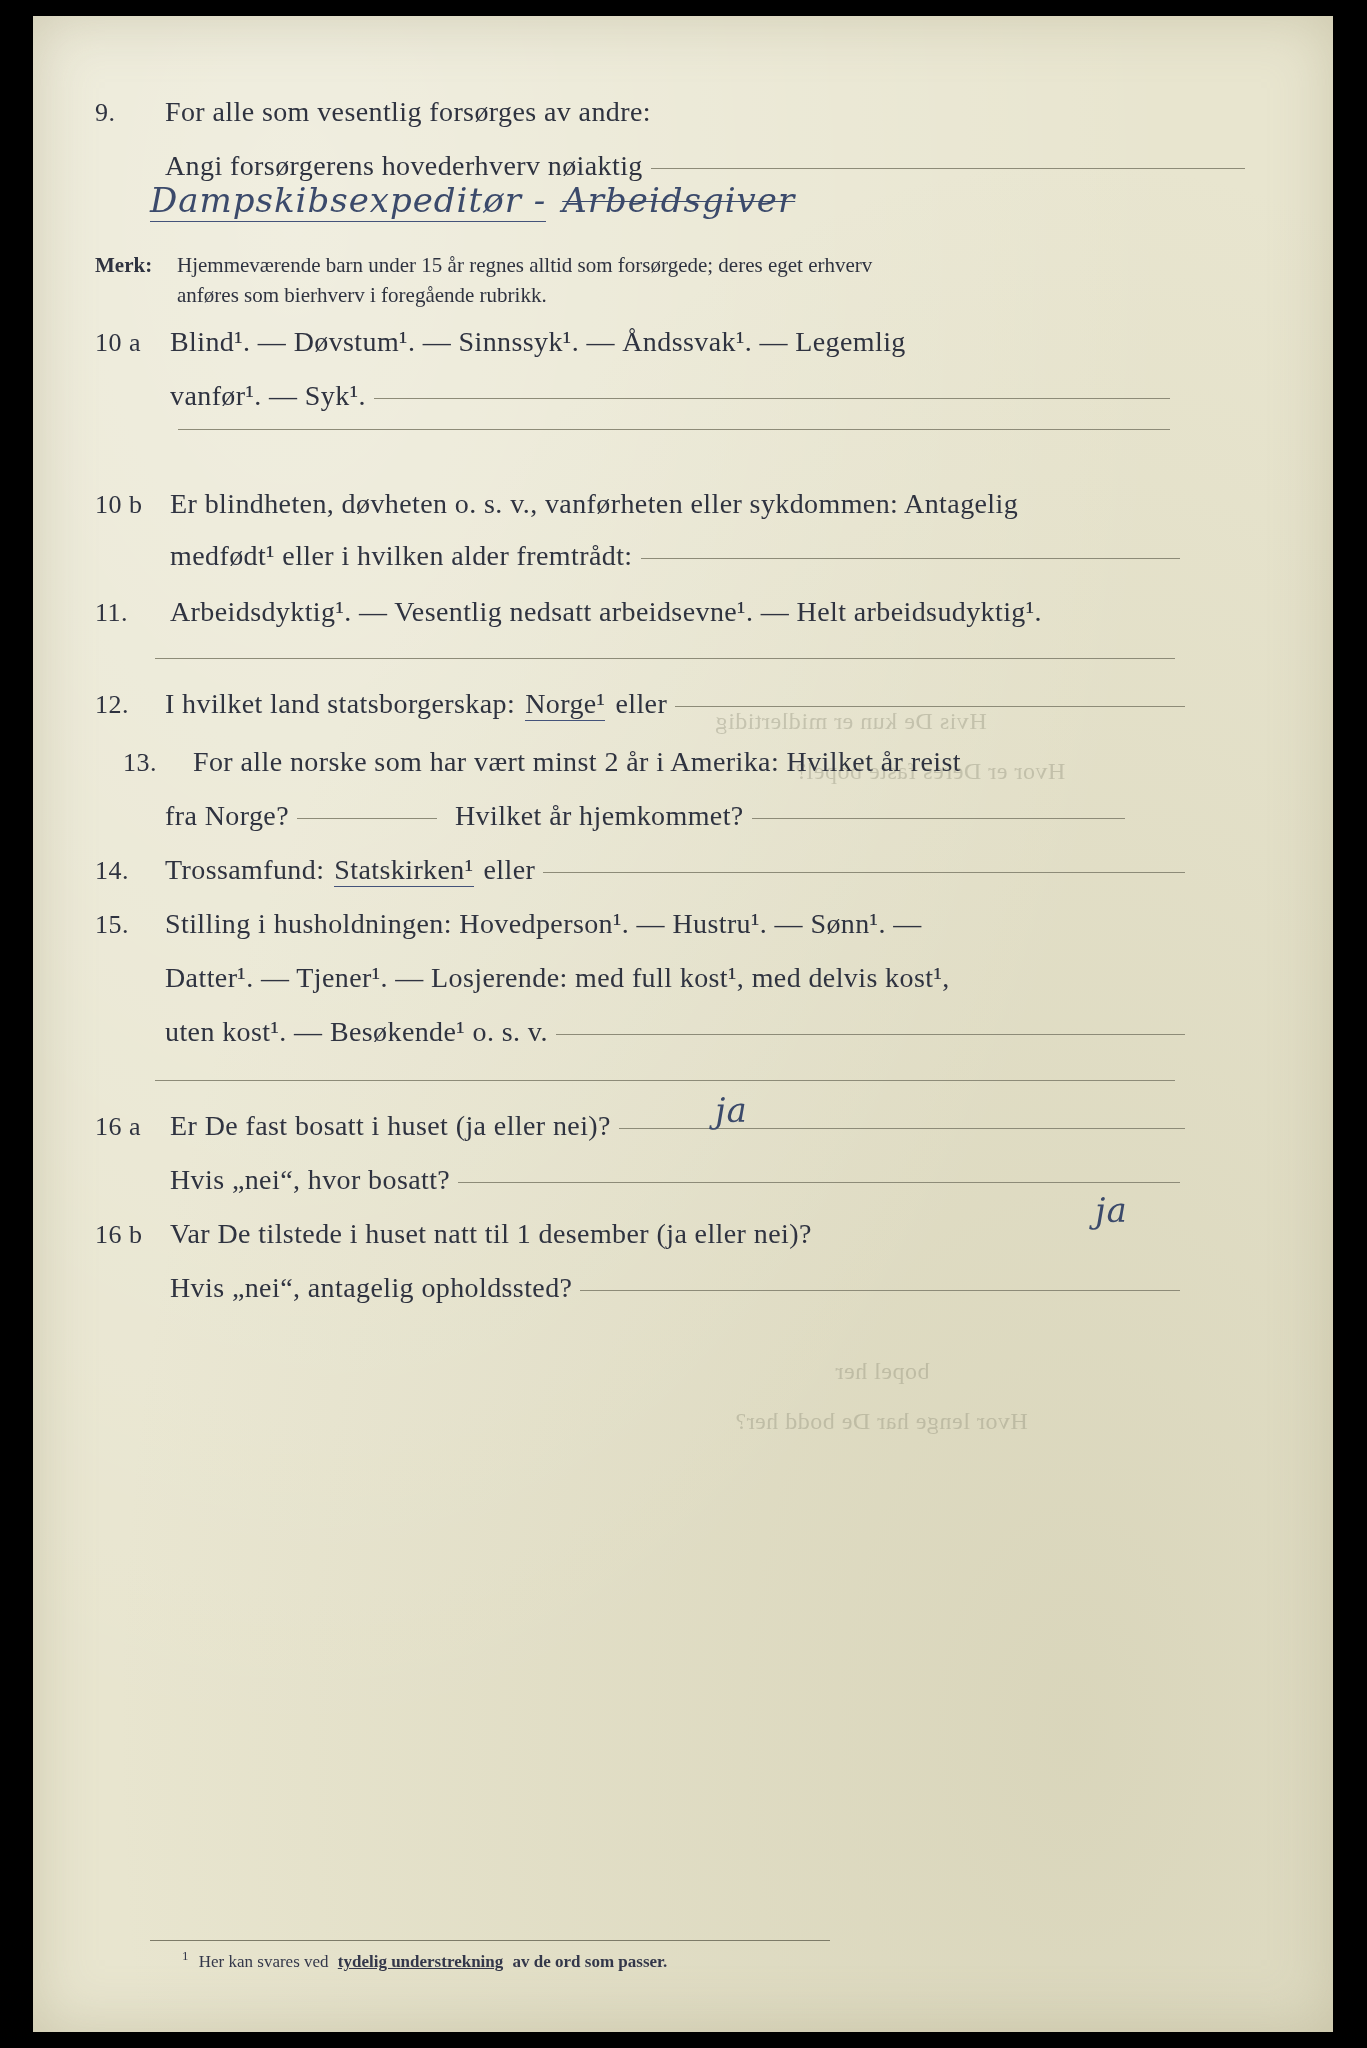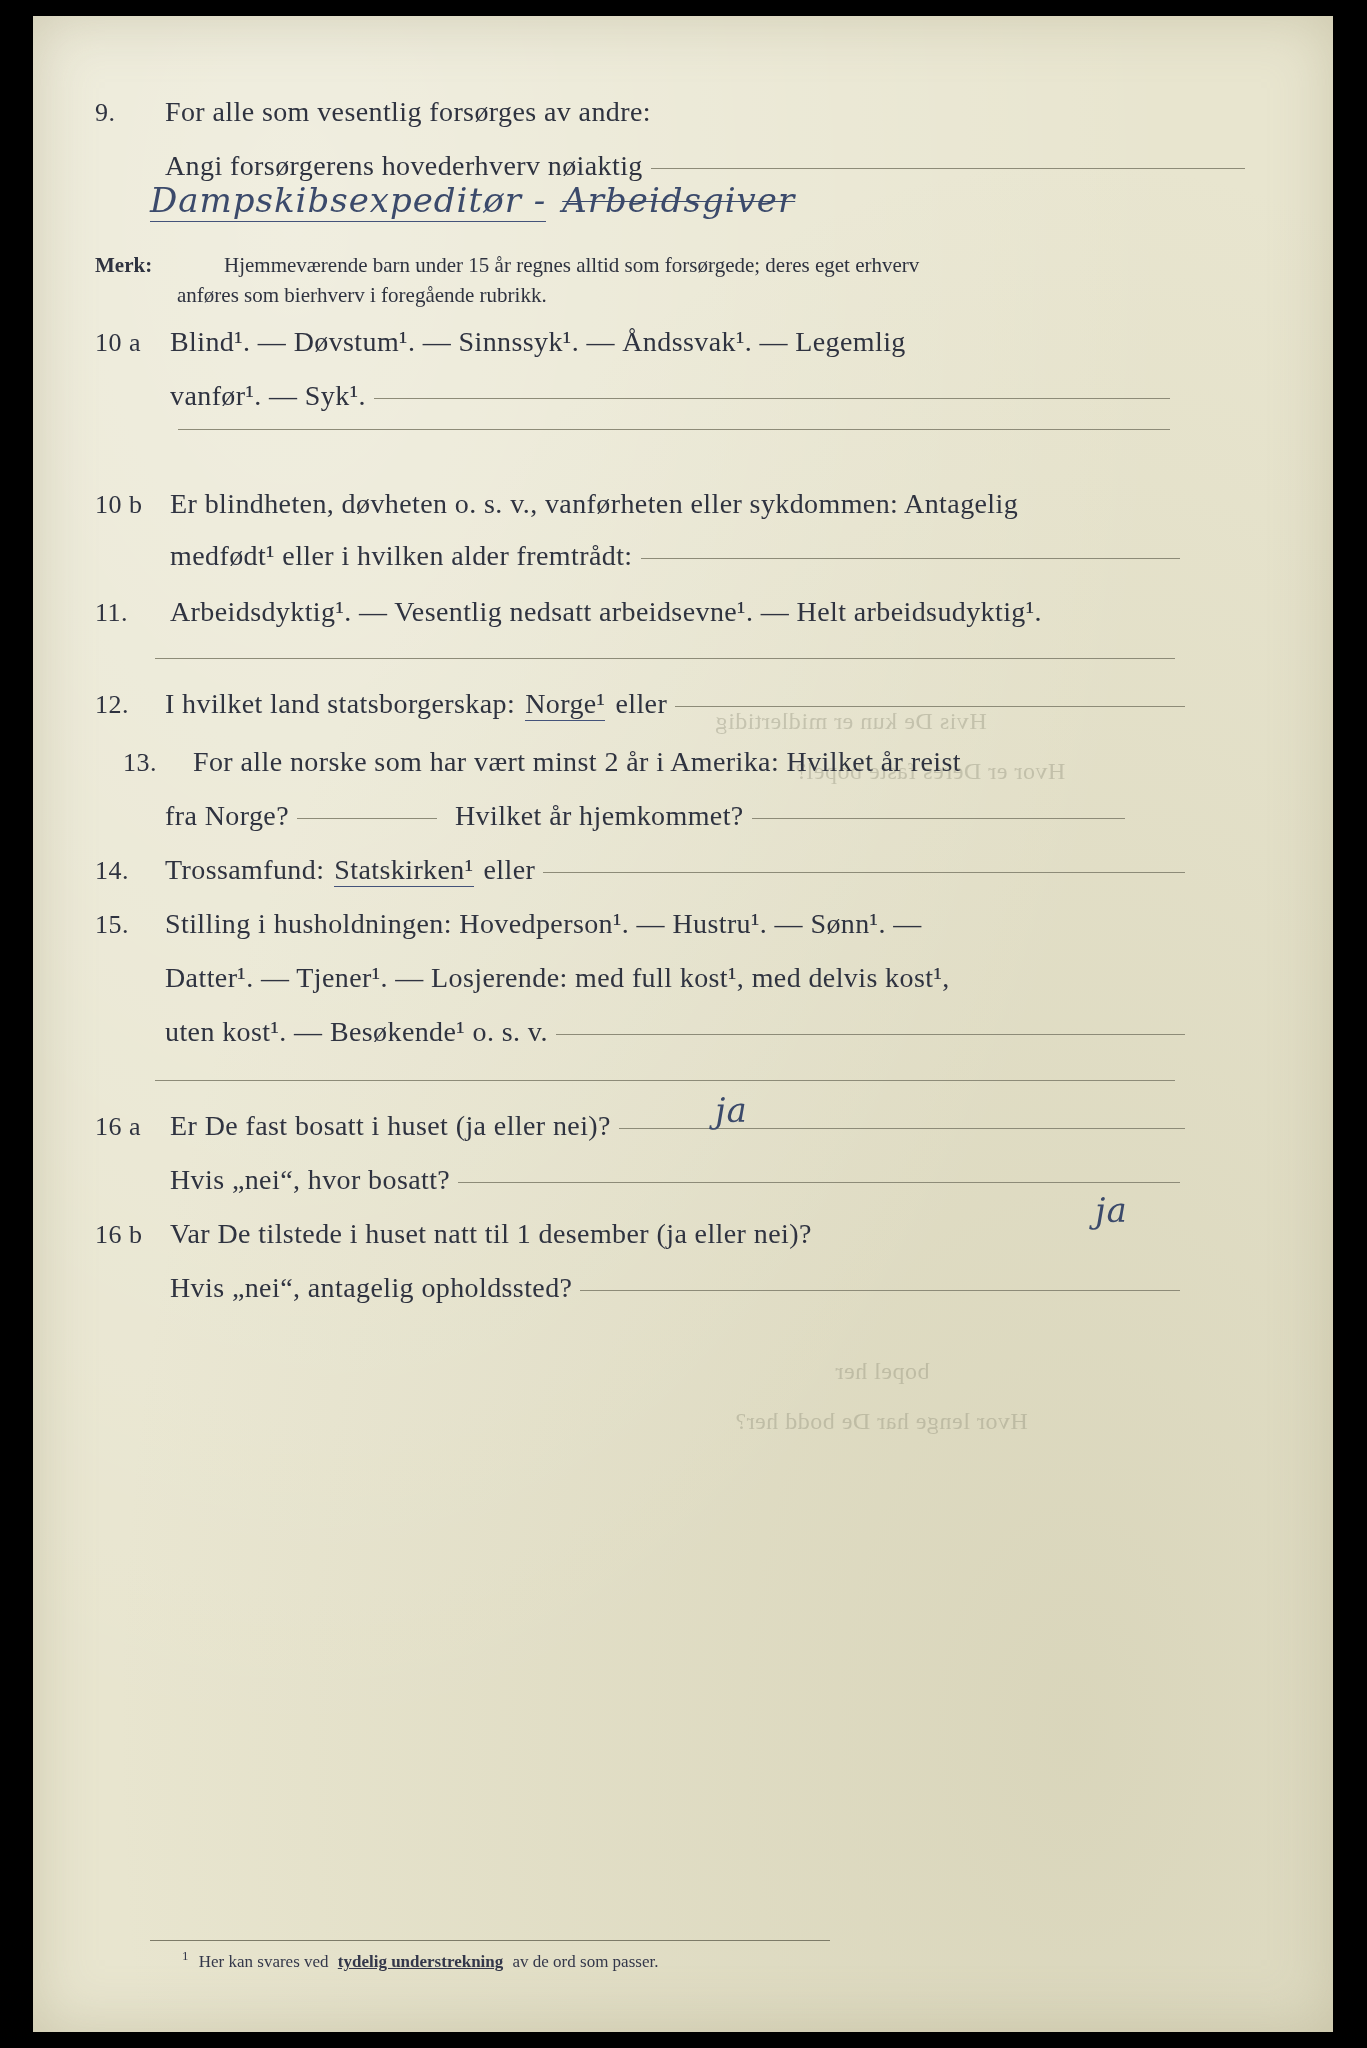--- a/index.html
+++ b/index.html
@@ -133,21 +133,21 @@
       <span class="txt">Angi forsørgerens hovederhverv nøiaktig</span>
       <span class="dotline"></span>
     </div>
 
     <div style="position:absolute; left:55px; top:112px;">
       <span class="hand underline-hand">Dampskibsexpeditør -</span>
       <span class="hand strike" style="margin-left:12px;">Arbeidsgiver</span>
     </div>
 
     <div class="merk" style="left:0px; top:182px; width:1160px;">
-      <div style="display:flex;gap:47px;">
+      <div style="display:flex;">
         <b style="width:82px; display:inline-block;">Merk:</b>
         <span>Hjemmeværende barn under 15 år regnes alltid som forsørgede; deres eget erhverv</span>
       </div>
       <div style="padding-left:82px;">anføres som bierhverv i foregående rubrikk.</div>
     </div>
 
     <div class="row" style="left:0px; top:258px; width:1080px;">
       <span class="num" style="width:75px;">10 a</span>
       <span class="txt">Blind¹.  —  Døvstum¹.  —  Sinnssyk¹.  —  Åndssvak¹.  —  Legemlig</span>
     </div>
@@ -244,18 +244,18 @@
       <span class="txt">Hvis „nei“, antagelig opholdssted?</span>
       <span class="dotline"></span>
     </div>
 
     <div class="footnote">
       <div class="fn-rule"></div>
       <div style="padding-left:32px;">
         <span style="font-size:13px; vertical-align:super;">1</span>
         <span style="margin-left:6px;">Her kan svares ved</span>
         <b class="u" style="margin-left:5px;">tydelig understrekning</b>
-        <span style="margin-left:5px;">av de ord som passer.</span>
+        <span style="margin-left:5px;font-weight:bold;">av de ord som passer.</span>
       </div>
     </div>
 
   </div>
 </div>
 
 </body></html>

